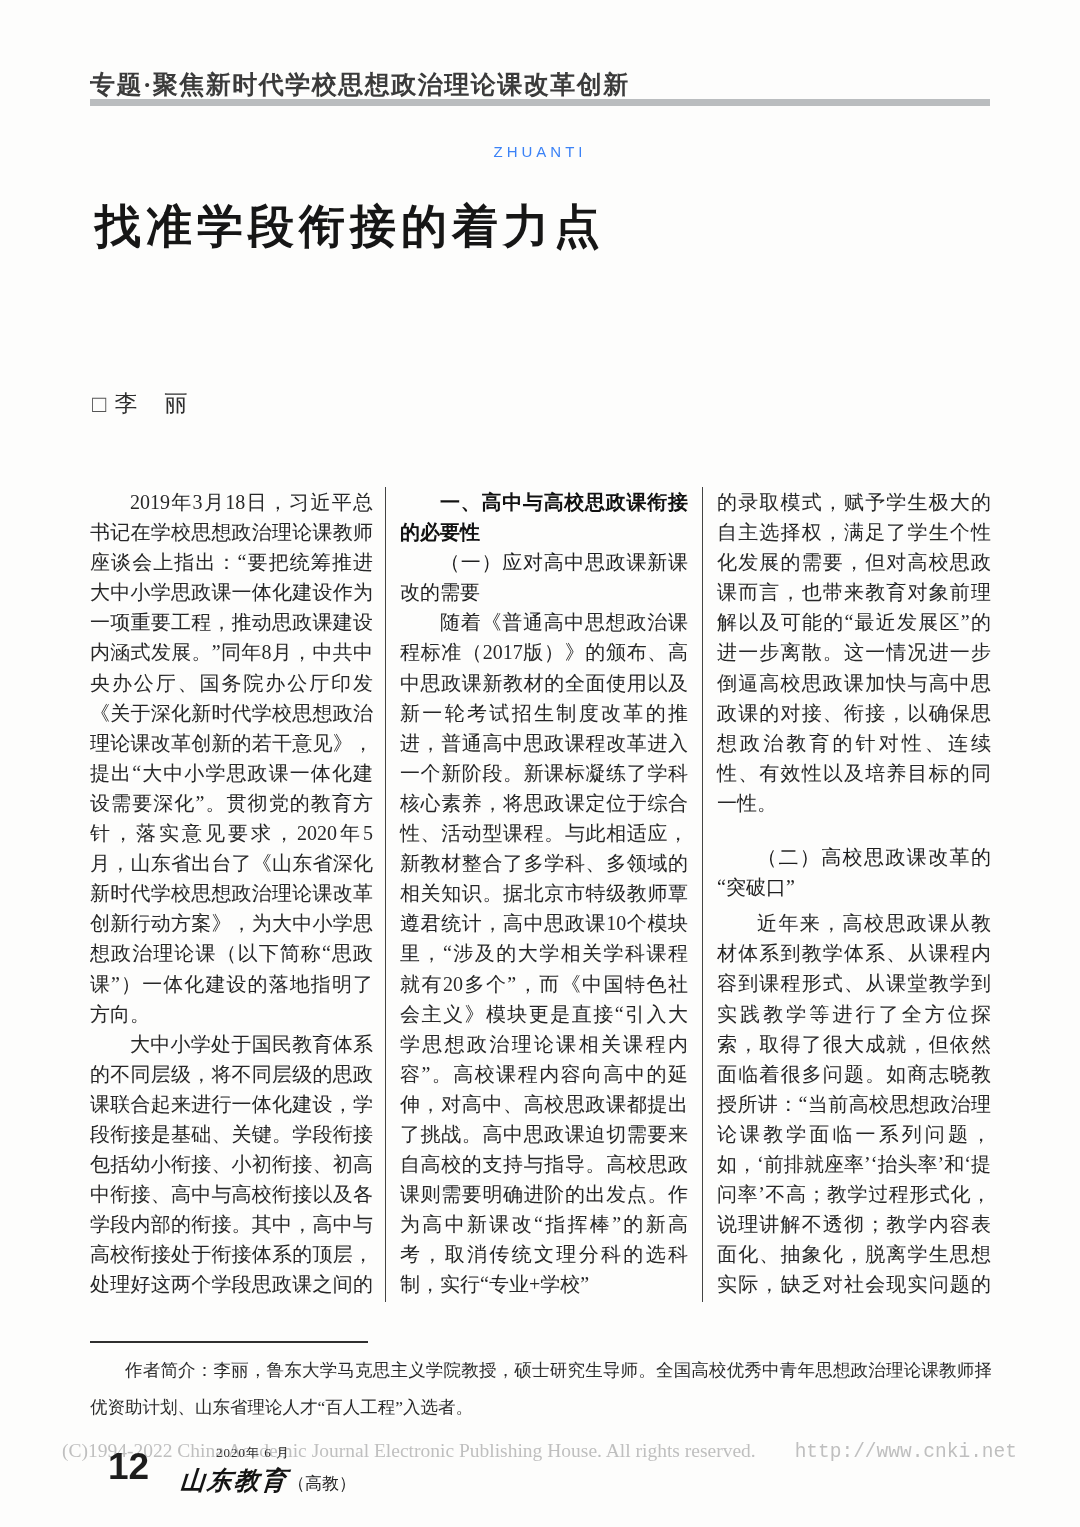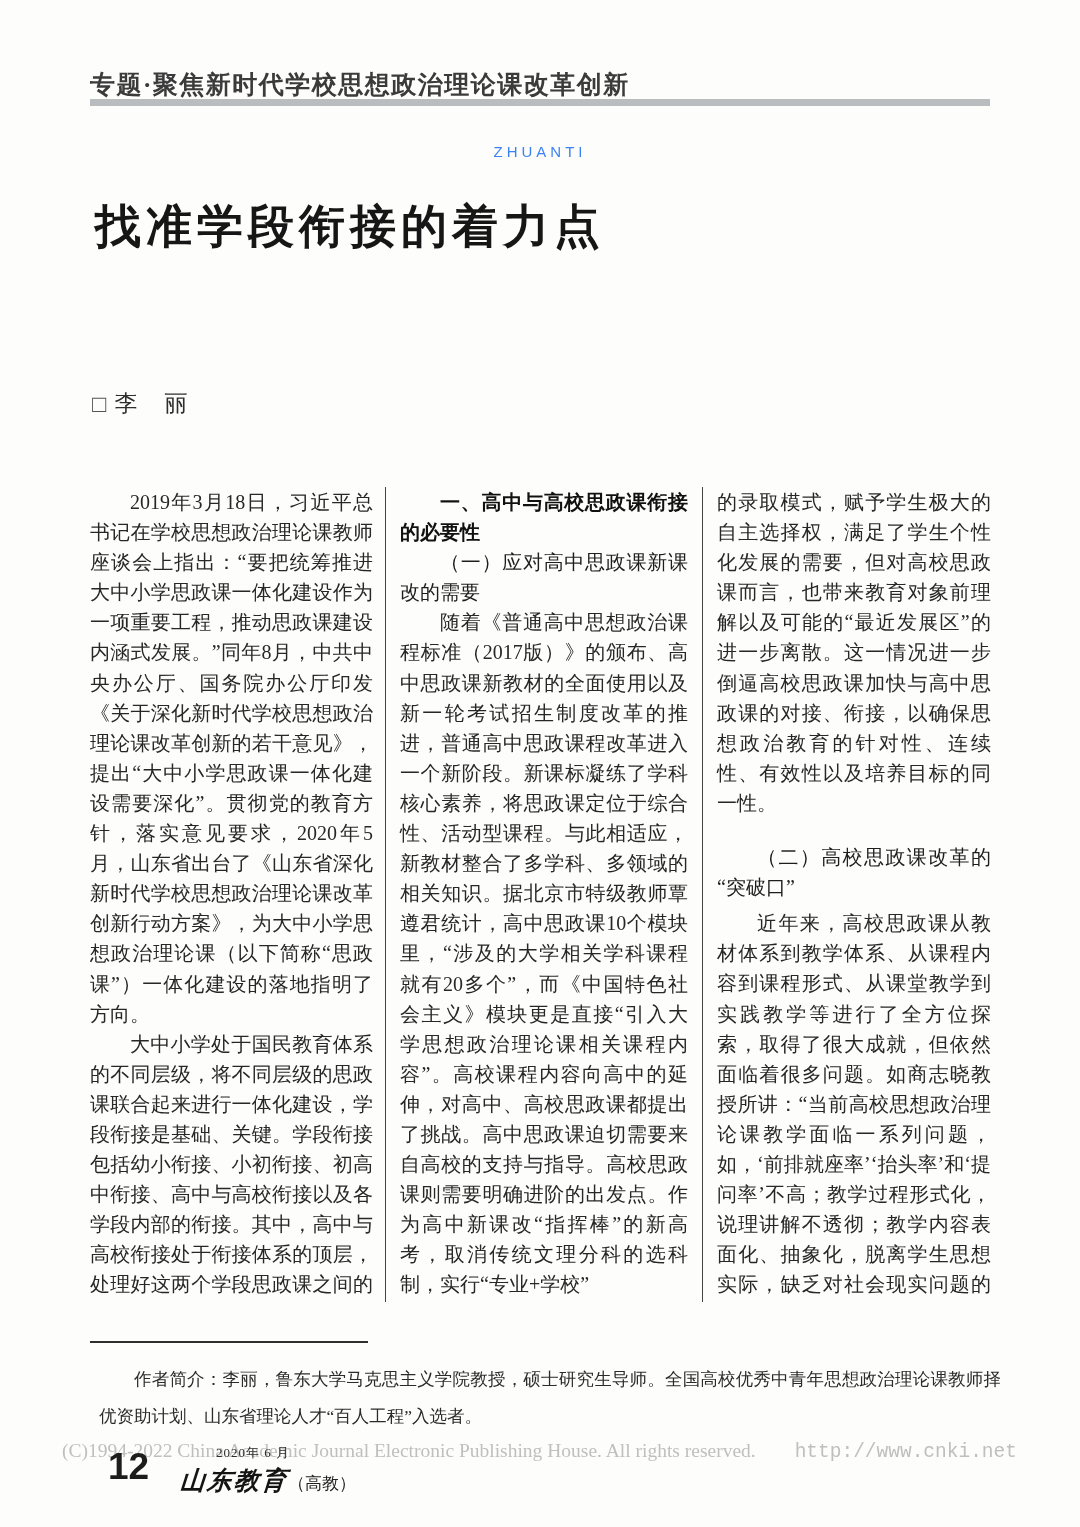--- a/index.html
+++ b/index.html
@@ -75,21 +75,21 @@
 
   
   .fn-rule{
     position:absolute;top:1341px;left:90px;width:278px;height:2px;
     background:#2f2f2f;
   }
   .fn-bio{
     position:absolute;top:1352px;left:90px;width:902px;
     font-size:17.5px;line-height:37px;
     text-indent:2em;text-align:justify;color:#2b2b2b;
-    margin:9px;
+    margin:0;
   }
 
   
   .copyright{
     position:absolute;top:1440px;left:62px;width:956px;
     font-size:19.5px;color:#bfbfbf;white-space:nowrap;
   }
   .copyright .url{margin-left:34px;font-family:Liberation Mono, monospace;}
   .page-num{
     position:absolute;top:1448px;left:108px;

